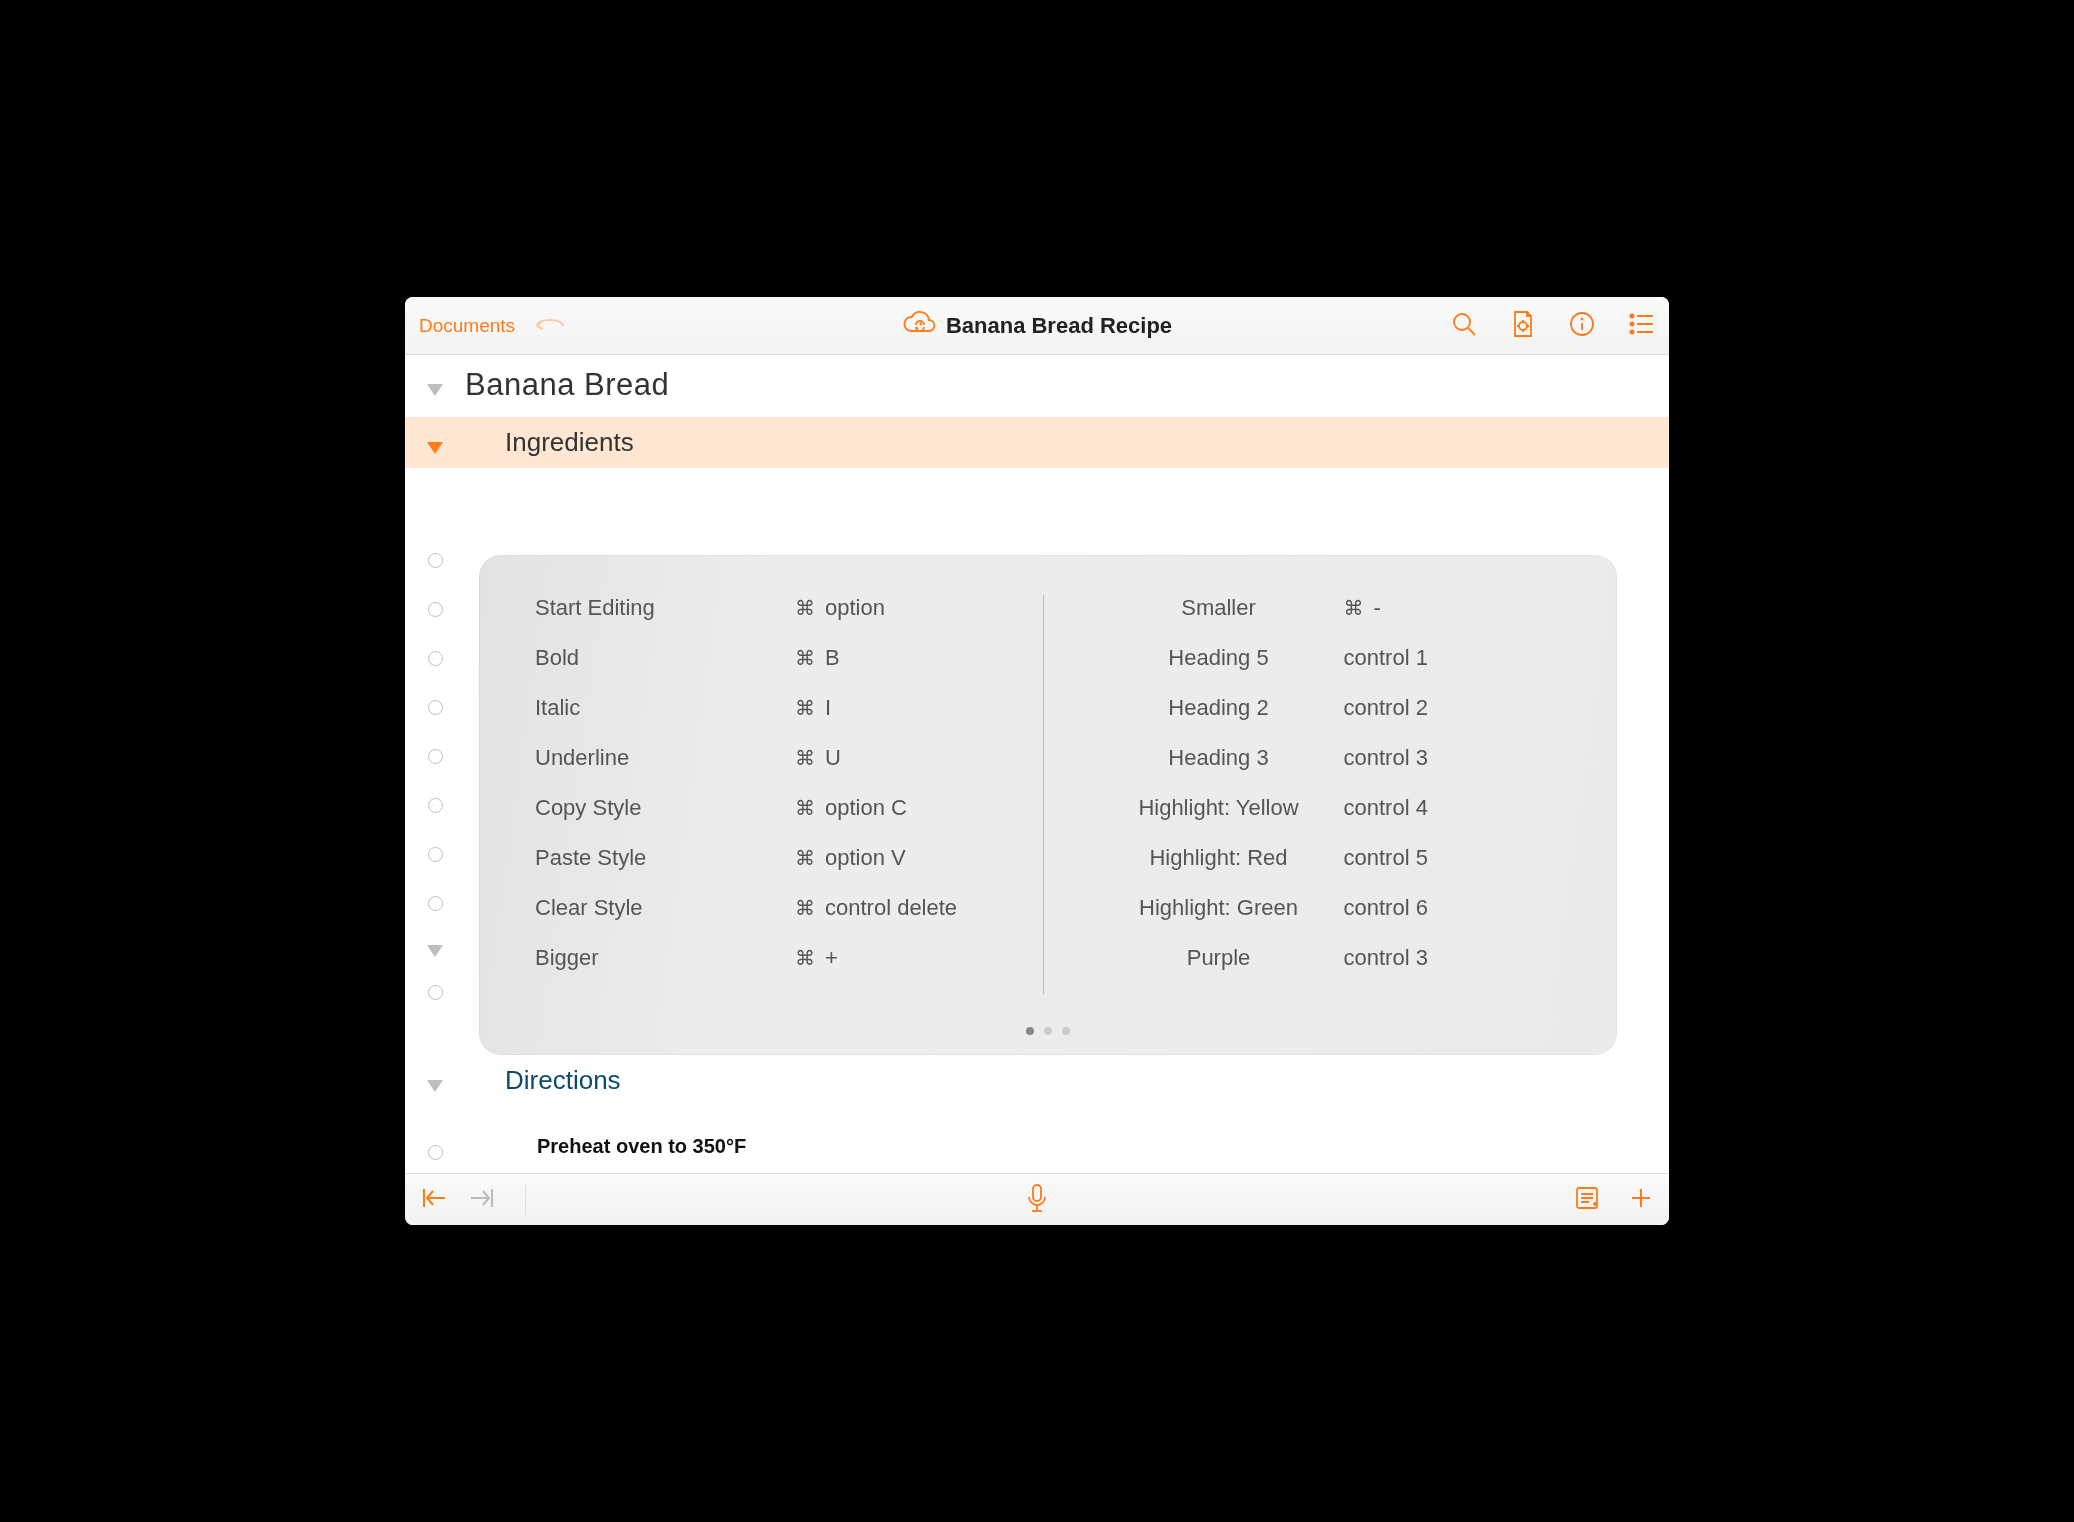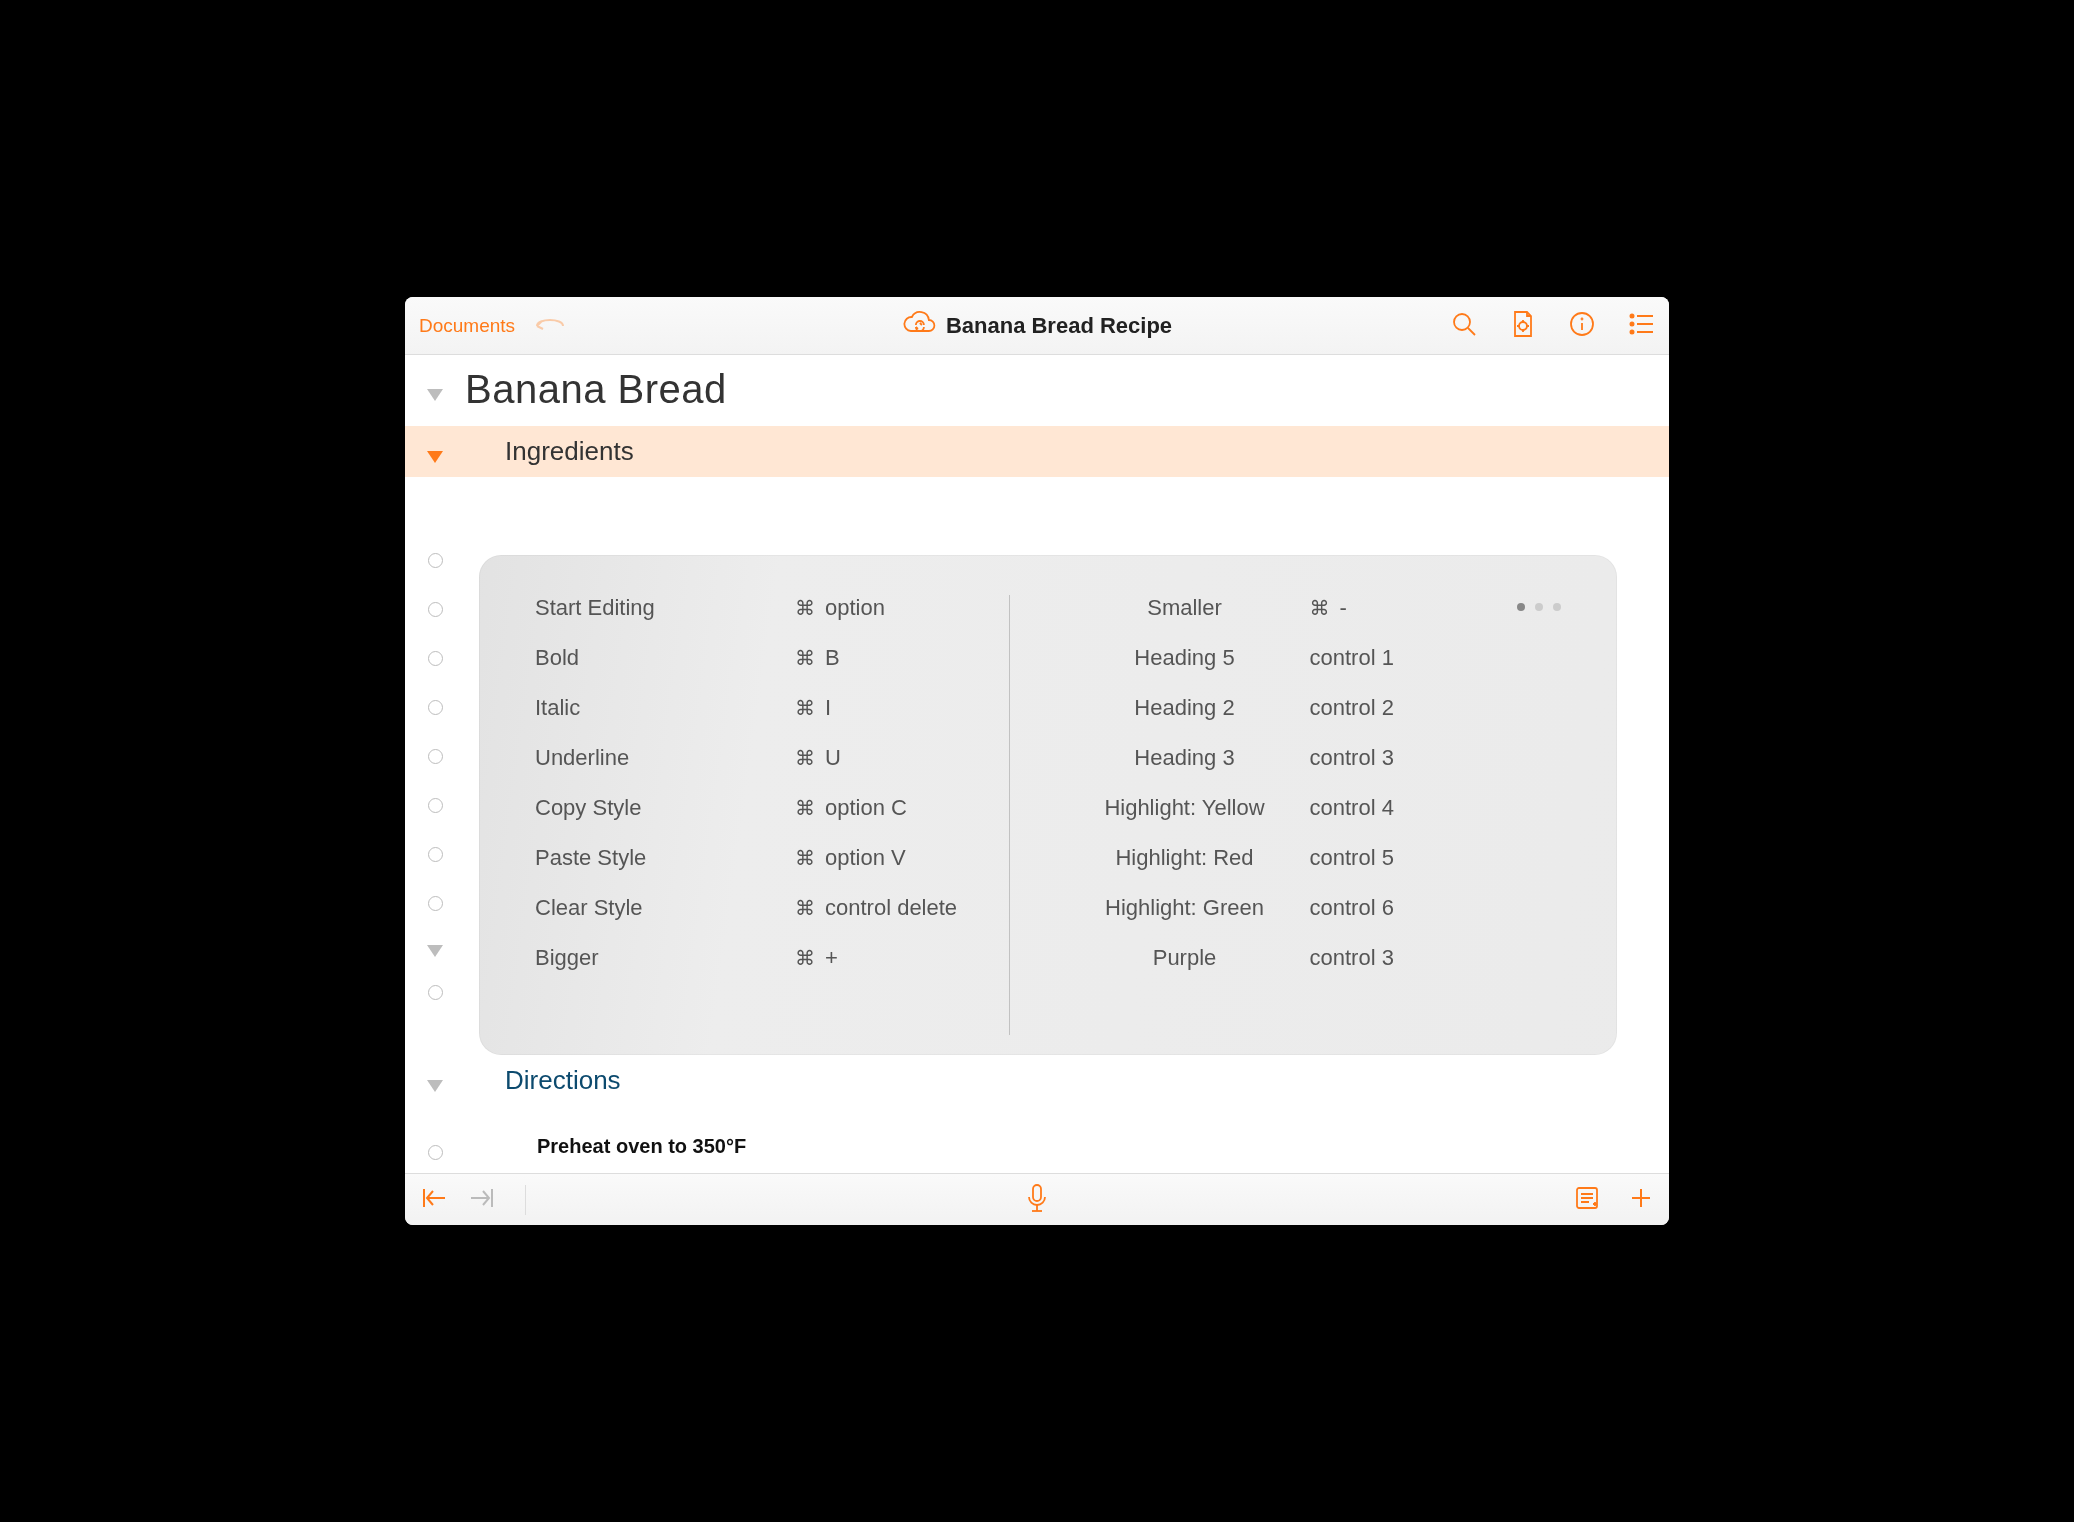--- a/index.html
+++ b/index.html
@@ -43,38 +43,38 @@
   .toolbar-right { margin-left: auto; display: flex; align-items: center; gap: 34px; }
   .toolbar-right .ticon svg { stroke: #ff7a19; fill: none; }
   
   .body { flex: 1; overflow: hidden; background: #fff; position: relative; }
   .row { display: flex; align-items: center; }
   .handle { width: 60px; display: flex; align-items: flex-start; justify-content: center; padding-top: 10px; }
   .tri { width: 0; height: 0; border-left: 8px solid transparent; border-right: 8px solid transparent; border-top: 12px solid #bdbdbd; }
   .tri.orange { border-top-color: #ff7a19; }
   .bullet { width: 15px; height: 15px; border: 1.5px solid #bdbdbd; border-radius: 50%; margin-top: 2px; }
   .title-row { padding: 12px 0 14px 0; }
-  .title-text { font-size: 40px; font-weight: 300; color: #333; letter-spacing: 0.5px; }
+  .title-text { font-size: 31px; font-weight: 300; color: #333; letter-spacing: 0.5px; }
   .section-row { background: #ffe7d4; padding: 10px 0; }
   .section-label { font-size: 26px; font-weight: 400; color: #333; padding-left: 40px; }
   
   .gutter-bullets { position: absolute; left: 0; top: 198px; width: 60px; }
   .gutter-bullets .bullet, .gutter-bullets .tri { margin: 0 auto 34px auto; display:block; }
   
   .overlay {
     position: absolute;
     left: 74px; right: 52px;
     top: 200px;
     height: 500px;
     background: linear-gradient(98deg, rgba(225,225,225,0.95) 0%, rgba(236,236,236,0.95) 25%, rgba(234,234,234,0.96) 100%);
     border-radius: 22px;
     box-shadow: inset 0 0 0 1px rgba(0,0,0,0.03);
     padding: 40px 56px 20px 56px;
     display: flex;
-    flex-direction: row;
+    flex-direction: column;
     gap: 24px;
   }
   .shortcut-cols { flex: 1; display: flex; }
   .col { flex: 1; display: flex; flex-direction: column; gap: 24px; }
   .col.left { padding-right: 40px; border-right: 1px solid rgba(0,0,0,0.18); }
   .col.right { padding-left: 50px; text-align: center; }
   .sc-row { display: flex; align-items: center; font-size: 22px; color: #555; }
   .sc-label { flex: 0 0 260px; }
   .col.right .sc-label { flex: 0 0 250px; }
   .sc-key { display: flex; align-items: center; gap: 10px; color: #555; }

